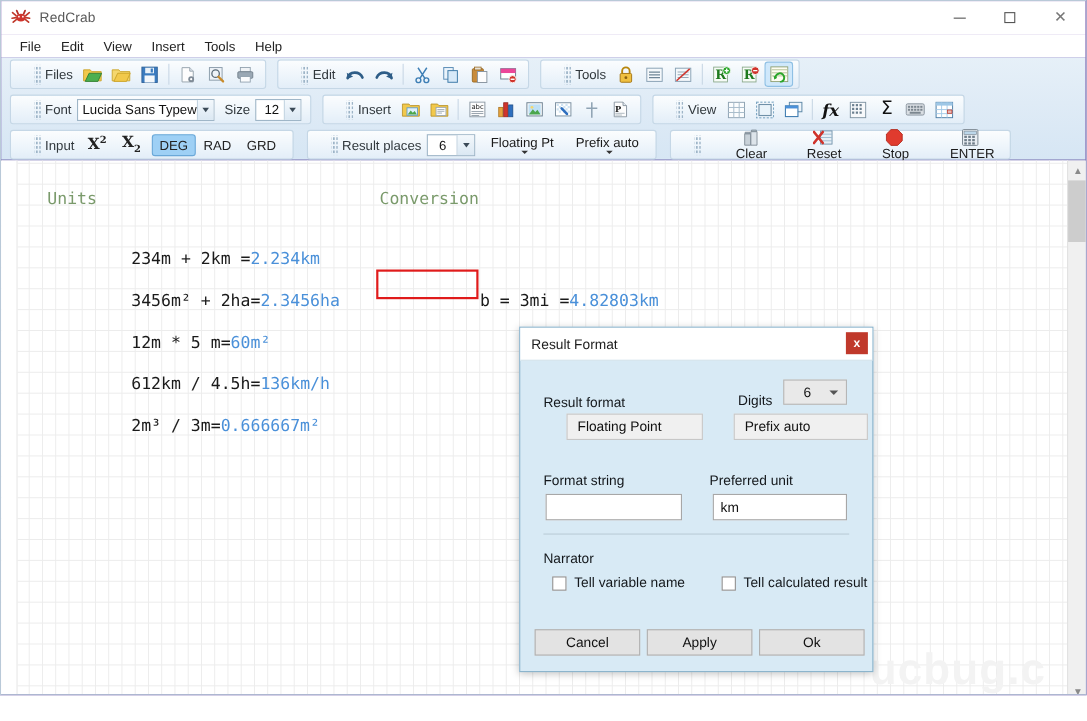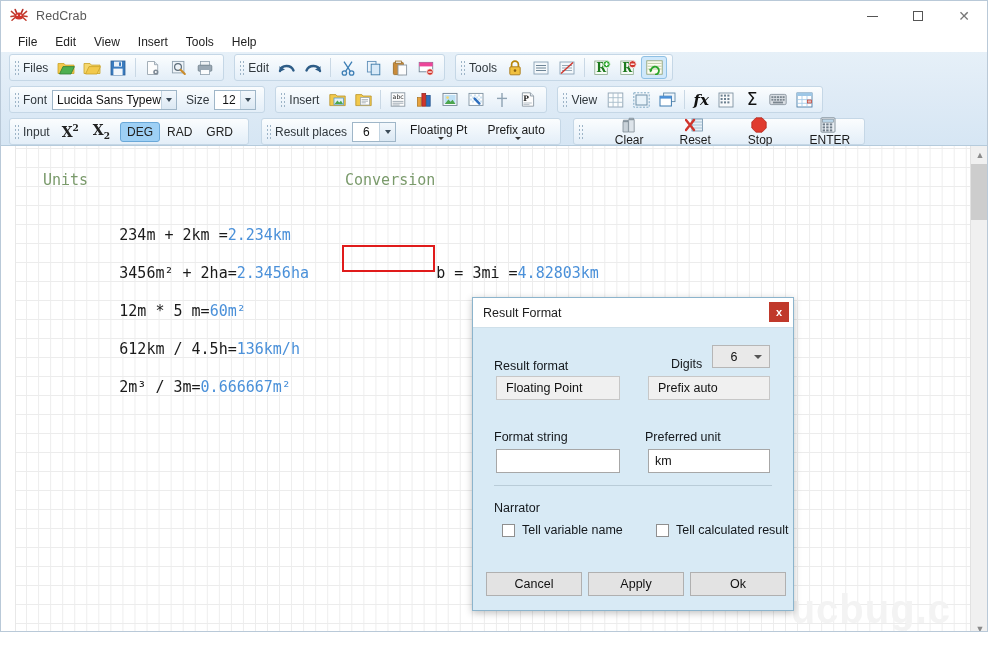--- a/index.html
+++ b/index.html
@@ -62,21 +62,21 @@
   .tb-row.r1 { top: 0; }
   .tb-row.r2 { top: 32px; }
   .tb-row.r3 { top: 64px; }
 
   .tb-group {
     display: flex; align-items: center; height: 27px;
     border: 1px solid #c5d7e6;
     border-radius: 3px;
     background: linear-gradient(to bottom, #fbfdfe 0%, #eef5fb 55%, #e3eef8 100%);
     margin-left: 6px;
-    padding: 0 5px 0 2px;
+    padding: 0 5px 0 20px;
     box-sizing: border-box;
   }
   .grip {
     width: 6px; height: 18px; margin: 0 3px 0 1px;
     background-image: radial-gradient(circle, #9db4c7 38%, transparent 40%);
     background-size: 3px 4px;
     background-position: 1px 1px;
   }
   .tb-label { font-size: 12px; color: #31383d; padding: 0 5px 0 1px; white-space: nowrap; }
   .tb-btn {
@@ -212,21 +212,21 @@
     position: absolute; right: 4px; top: 4px; width: 20px; height: 20px;
     background: #c0392b; color: #ffffff;
     display: flex; align-items: center; justify-content: center;
     font-size: 11px; font-weight: bold;
   }
   .dlg-body { position: relative; padding: 0; height: calc(100% - 29px); }
   .dlg-lab { position: absolute; font-size: 12.5px; color: #14181c; }
   .dlg-fakeinput {
     position: absolute; background: #f0f0f0; border: 1px solid #c7c7c7;
     box-sizing: border-box; display: flex; align-items: center;
-    font-size: 12.5px; color: #111; padding-left: 9px;
+    font-size: 12.5px; color: #111; padding-left: 9px; margin-left: 19px;
   }
   .dlg-input {
     position: absolute; background: #ffffff; border: 1px solid #a7a7a7;
     box-sizing: border-box; display: flex; align-items: center;
     font-size: 12.5px; color: #111; padding-left: 6px;
   }
   .dlg-spin {
     position: absolute; background: #e9e9e9; border: 1px solid #b6b6b6;
     box-sizing: border-box; display: flex; align-items: center; justify-content: center;
     font-size: 12.5px; color: #111;

